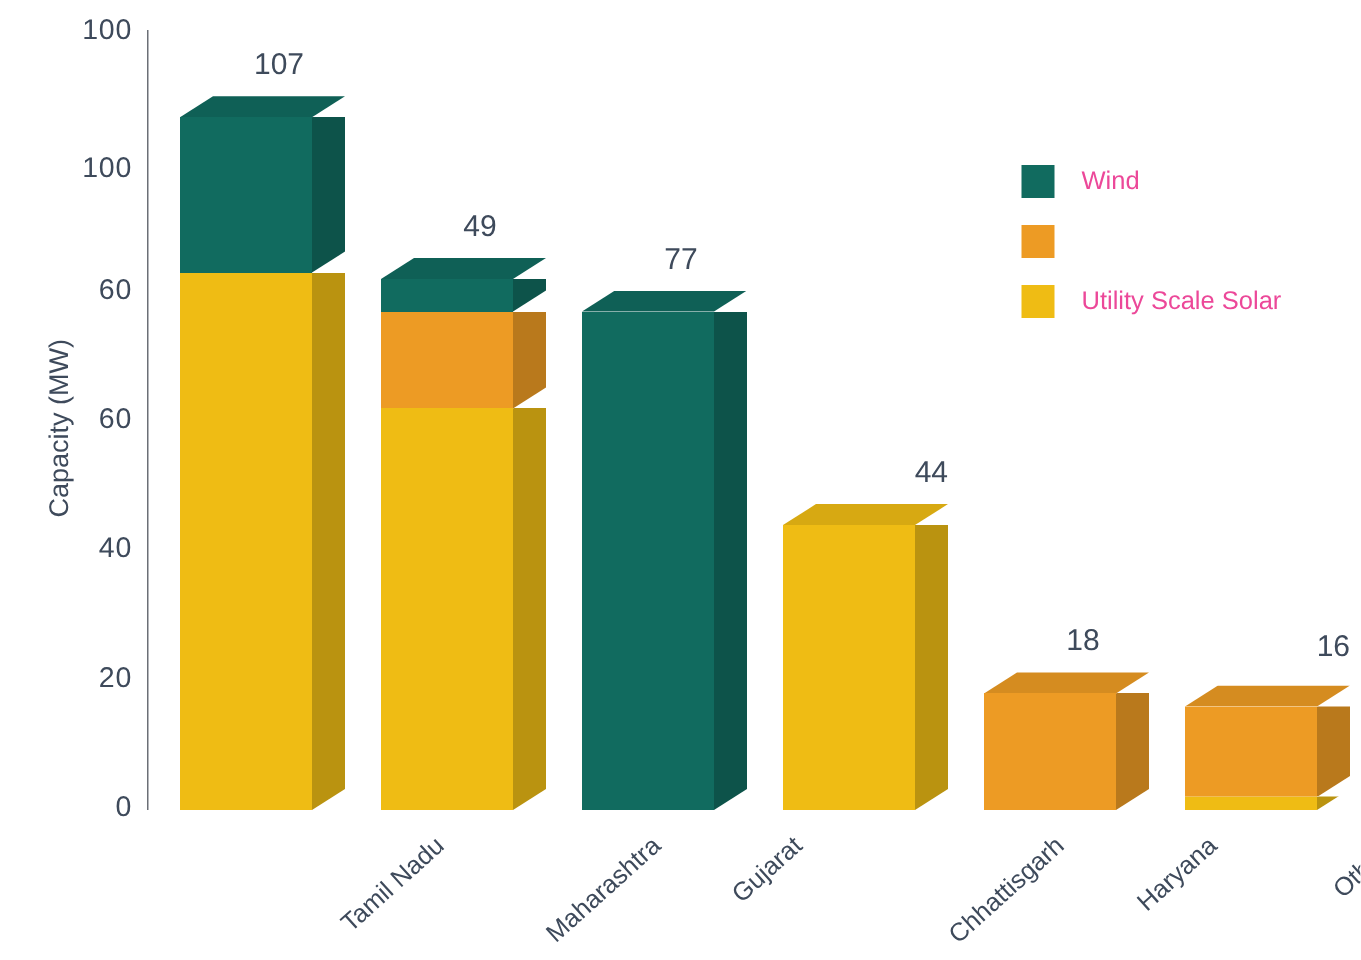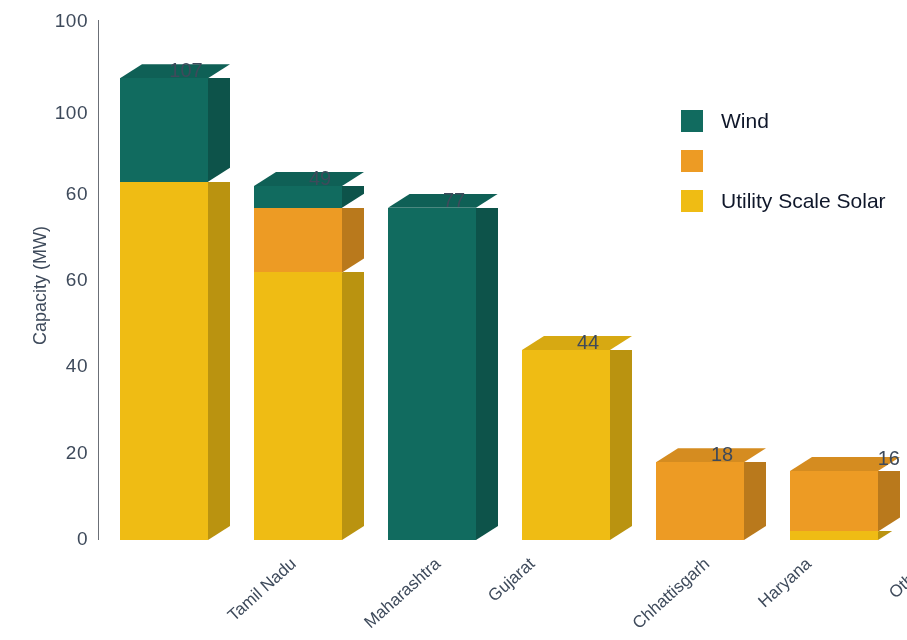--- a/index.html
+++ b/index.html
@@ -90,21 +90,20 @@
   .seg .face-top {
     position: absolute;
     left: 0;
   }
   .bar-value {
     position: absolute;
     text-align: center;
     font-size: 20px;
     color: #3e4a5b;
     white-space: nowrap;
-    margin-top: 27px;
   }
   .cat-label {
     position: absolute;
     font-size: 17px;
     color: #3e4a5b;
     white-space: nowrap;
     transform: rotate(-42deg);
     transform-origin: right top;
     text-align: right;
   }
@@ -121,22 +120,22 @@
     height: 32px;
     margin-bottom: 8px;
   }
   .legend-swatch {
     width: 22px;
     height: 22px;
     margin-right: 18px;
     flex: 0 0 auto;
   }
   .legend-text {
-    font-size: 21px;
-    color: #0f172a;
+    font-size: 17px;
+    color: #ec4899;
     white-space: nowrap;
   }
 </style>
 </head>
 <body>
 
 <div id="chart-root">
 
   <div id="y-axis-title">Capacity (MW)</div>
 
@@ -200,21 +199,21 @@
       <div class="cat-label" style="left: 371px; top: 554px;">Gujarat</div>
       <div class="bar-group" style="left: 423px; bottom: 100px; width: 110px; height: 1px;">
         <div class="bar-stack" style="width: 110px;">
           <div class="seg" style="bottom: 0px; width: 88px; height: 189.933px; position: absolute;">
             <div class="face-front" style="background: rgb(239, 188, 20);"></div>
             <div class="face-side" style="left: 88px; width: 22px; height: 189.933px; background: rgb(186, 147, 16); clip-path: polygon(0px 0px, 100% -14px, 100% calc(100% - 14px), 0px 100%);"></div>
             <div class="face-top" style="top: -14px; width: 110px; height: 14px; background: rgb(215, 169, 18); clip-path: polygon(0px 100%, 22px 0px, 100% 0px, 88px 100%);"></div>
           </div>
         </div>
       </div>
-      <div class="bar-value" style="left: 445px; width: 88px; top: 304.067px;">44</div>
+      <div class="bar-value" style="left: 445px; width: 88px; top: 304.067px; text-align: right;">44</div>
       <div class="cat-label" style="left: 505px; top: 554px;">Chhattisgarh</div>
       <div class="bar-group" style="left: 557px; bottom: 100px; width: 110px; height: 1px;">
         <div class="bar-stack" style="width: 110px;">
           <div class="seg" style="bottom: 0px; width: 88px; height: 77.7px; position: absolute;">
             <div class="face-front" style="background: rgb(237, 155, 36);"></div>
             <div class="face-side" style="left: 88px; width: 22px; height: 77.7px; background: rgb(185, 121, 28); clip-path: polygon(0px 0px, 100% -14px, 100% calc(100% - 14px), 0px 100%);"></div>
             <div class="face-top" style="top: -14px; width: 110px; height: 14px; background: rgb(213, 140, 32); clip-path: polygon(0px 100%, 22px 0px, 100% 0px, 88px 100%);"></div>
           </div>
         </div>
       </div>

